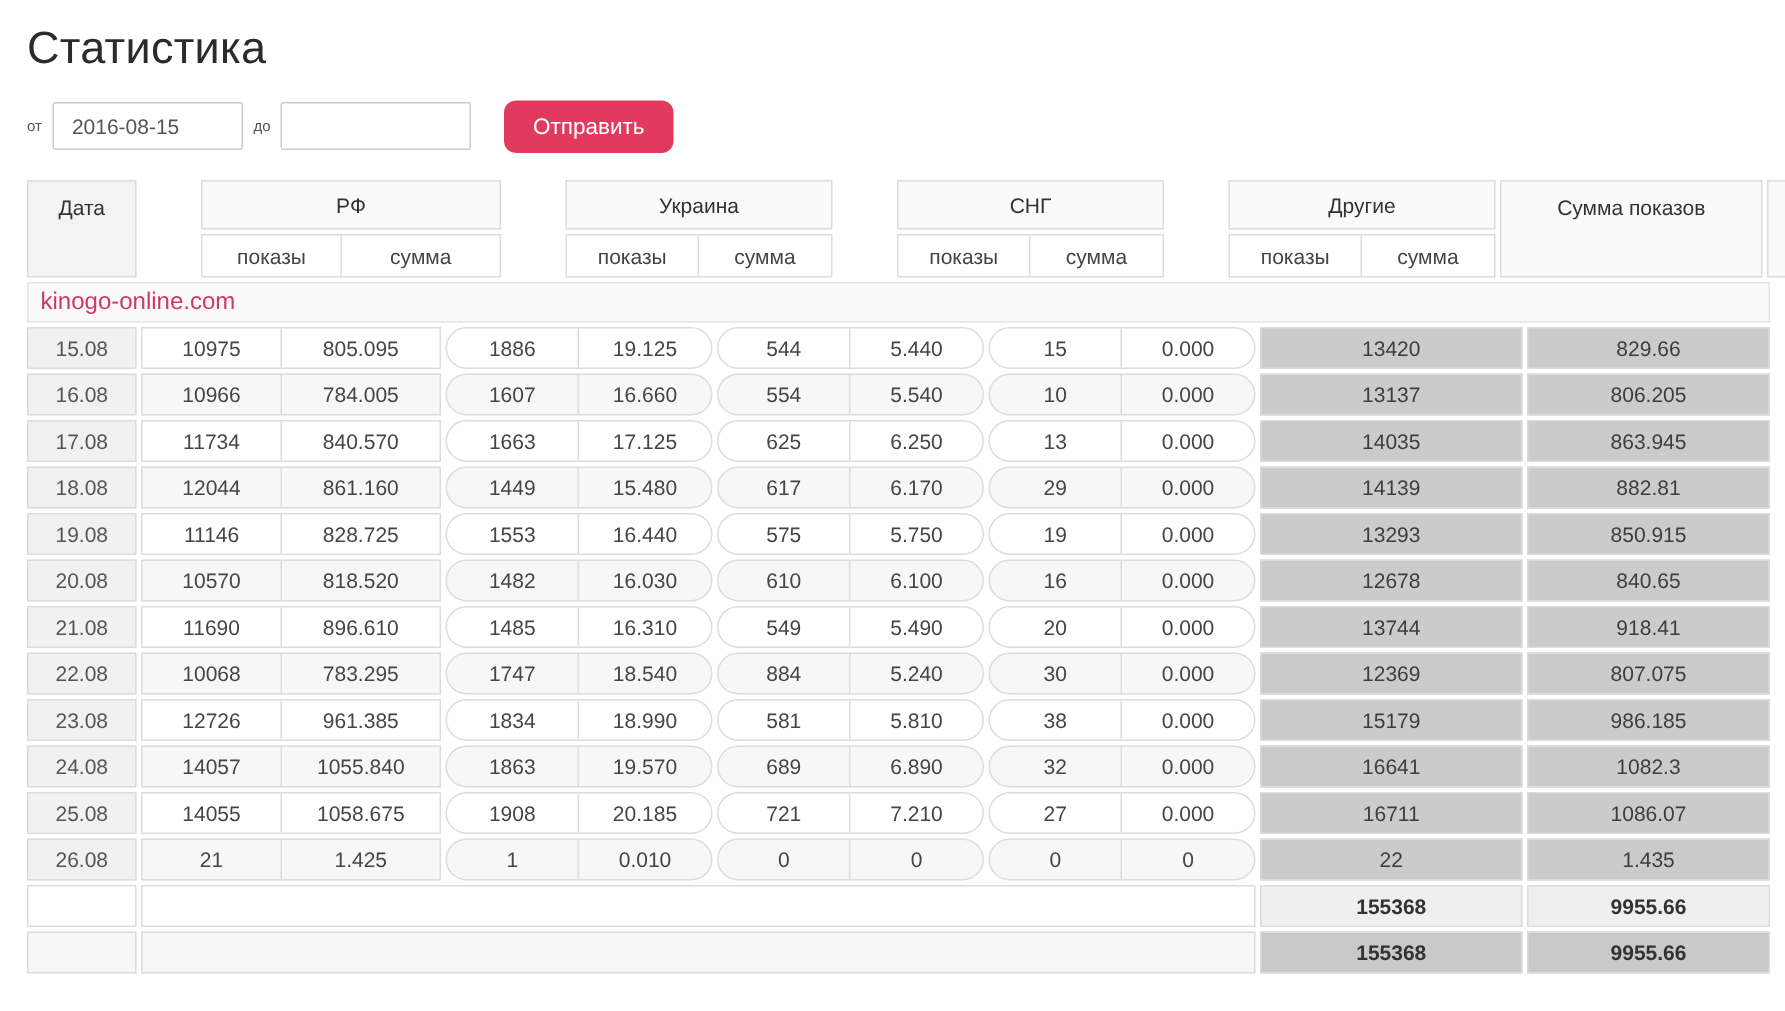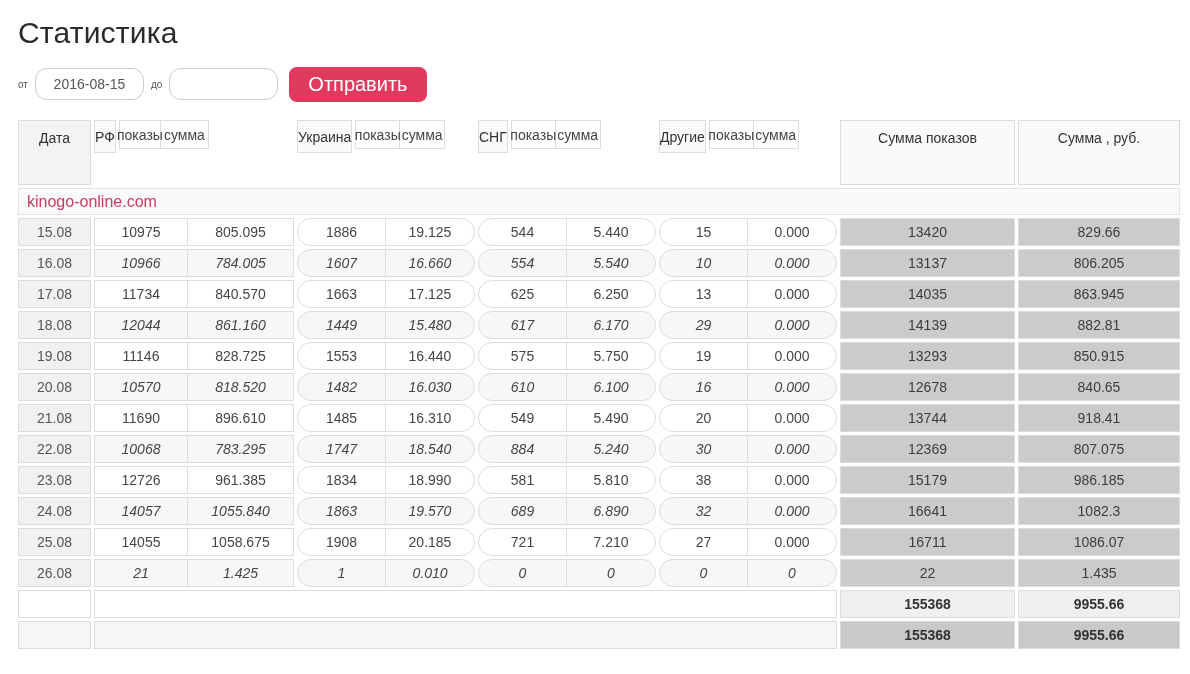--- a/index.html
+++ b/index.html
@@ -12,65 +12,65 @@
   }
   *{box-sizing:border-box;}
   html,body{margin:0;padding:0;background:#fff;color:#454545;
     font-family:"Liberation Sans","DejaVu Sans",sans-serif;}
   .wrap{width:1190px;padding:10px 8px 20px 18px;}
 
   h1{font-size:30px;font-weight:400;color:#2b2b2b;margin:6px 0 16px 0;letter-spacing:.2px;}
 
   .controls{display:flex;align-items:center;gap:7px;height:36px;margin-bottom:18px;}
   .controls .lbl{font-size:10px;color:#555;}
-  .controls input{width:109px;height:32px;border:1px solid #ccc;border-radius:12px;
+  .controls input{width:127px;height:32px;border:1px solid #ccc;border-radius:2px;
     padding:0 12px;font-size:14px;color:#555;outline:none;
-    font-family:"Liberation Sans","DejaVu Sans",sans-serif;text-align:center;}
-  .btn{margin-left:4px;height:35px;padding:0 19px;border:none;border-radius:8px;
-    background:var(--accent);color:#fff;font-size:20px;cursor:pointer;
+    font-family:"Liberation Sans","DejaVu Sans",sans-serif;}
+  .btn{margin-left:15px;height:35px;padding:0 19px;border:none;border-radius:8px;
+    background:var(--accent);color:#fff;font-size:15px;cursor:pointer;
     font-family:"Liberation Sans","DejaVu Sans",sans-serif;}
 
   .tbl{display:flex;flex-direction:column;gap:3px;width:1162px;font-size:14px;}
   .hrow,.trow{display:flex;gap:3px;}
 
   .box,.cell{border:1px solid var(--border);display:flex;align-items:center;
     justify-content:center;background:#fff;}
 
   
   .w-date{width:73px;flex:0 0 73px;}
   .w-rf{width:200px;flex:0 0 200px;}
   .w-ua,.w-sng,.w-oth{width:178px;flex:0 0 178px;border-radius:26px;}
   .w-ts{width:175px;flex:0 0 175px;}
   .w-tr{width:162px;flex:0 0 162px;}
   .w-span{width:743px;flex:0 0 743px;}
 
   
   .h-tall{height:65px;background:#fafafa;align-items:flex-start;padding-top:9px;color:#333;}
   .h-date{background:#f3f3f3;}
-  .grpcol{display:flex;flex-direction:row;gap:3px;}
+  .grpcol{display:flex;flex-direction:column;gap:3px;margin-left:40px;}
   .h-grp{height:33px;background:#fafafa;color:#333;}
   .h-sub{height:29px;padding:0;}
 
   
   .split{padding:0;align-items:stretch;}
   .split .c1,.split .c2{display:flex;align-items:center;justify-content:center;}
   .split .c1{width:50%;border-right:1px solid var(--border);}
   .split.rf .c1{width:47%;}
   .split .c2{flex:1;}
 
   
   .site-row{border:1px solid #e4e4e4;background:#fafafa;height:27px;display:flex;
     align-items:center;padding-left:8px;color:var(--link);font-size:16px;cursor:pointer;}
 
   
   #rows-host{display:flex;flex-direction:column;gap:3px;}
   .trow{height:28px;}
   .trow .cell{height:28px;}
   .date-cell{background:var(--date-bg);color:#555;}
-  .trow.alt .split{background:var(--stripe);font-style:italic;}
+  .trow.alt .split{background:var(--stripe);}
   .tshows,.trub{background:var(--totals-bg);color:#3d3d3d;}
 
   
   .frow .cell{height:28px;}
   .frow .f-total{font-weight:bold;color:#333;}
   .f1 .f-left{background:#fff;}
   .f1 .f-total{background:#efefef;}
   .f2 .f-left{background:#f6f6f6;}
   .f2 .f-total{background:#c9c9c9;}
 </style>

